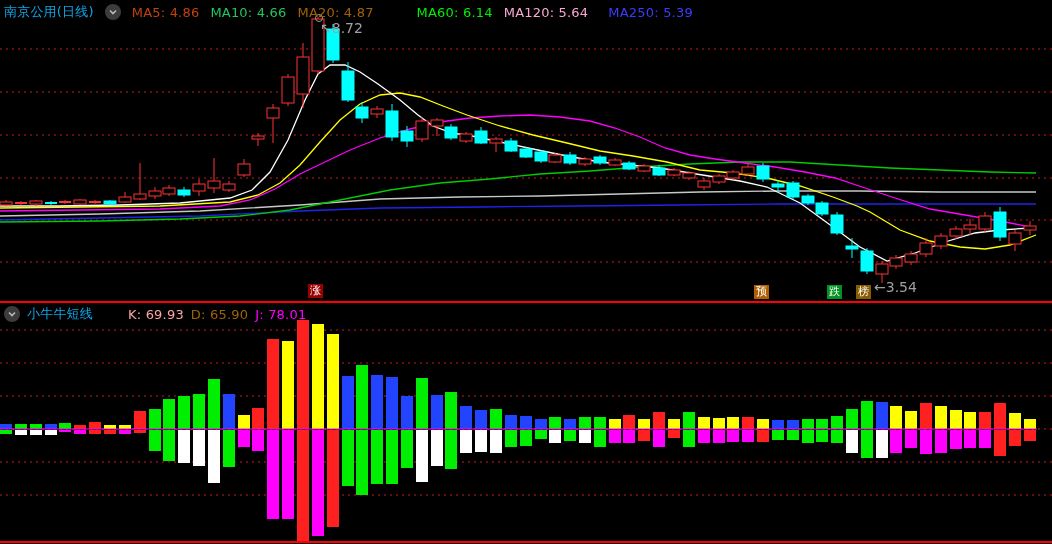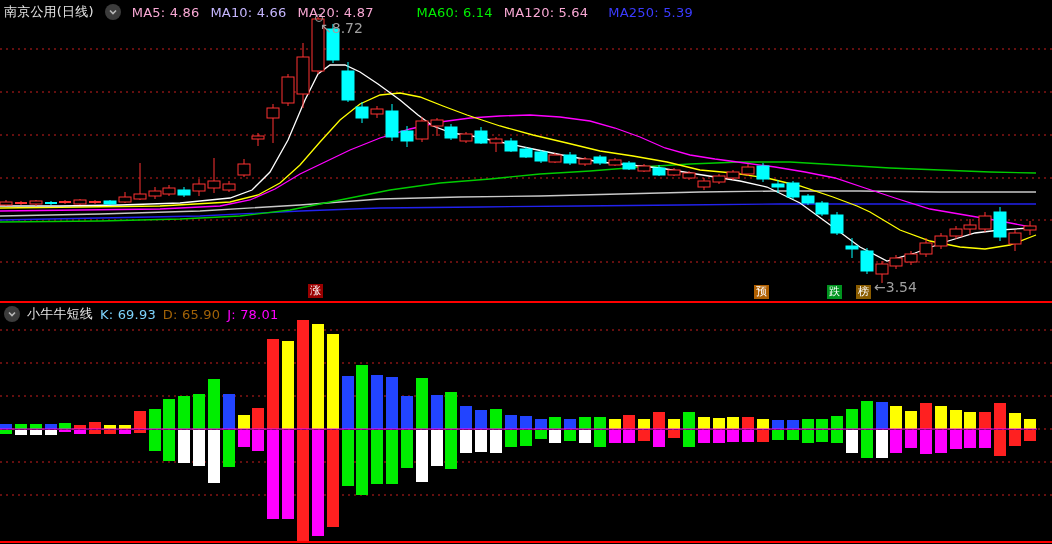--- a/index.html
+++ b/index.html
@@ -8,21 +8,21 @@
   #chart{position:absolute;left:0;top:0;}
   .hdr{position:absolute;display:flex;align-items:center;gap:11px;
        font-size:13px;white-space:nowrap;z-index:5;}
   #hdr1{left:4px;top:3px;}
   #hdr2{left:4px;top:305px;gap:7px;}
   .hdr span{letter-spacing:0.2px;}
   .circle-btn{width:16px;height:16px;border-radius:50%;background:#3c3c3c;
        display:flex;align-items:center;justify-content:center;flex:0 0 auto;cursor:pointer;}
   .badge{position:absolute;z-index:4;font-size:11px;line-height:14px;padding:0 2px;
        color:#fff;}
-  .title{color:#e5e5e5;}
+  .title{color:#0ea5e9;}
 </style>
 </head>
 <body>
 
 <svg id="chart" width="1052" height="544" viewBox="0 0 1052 544">
     <line x1="0" y1="49" x2="1052" y2="49" stroke="#c81e1e" stroke-width="1" stroke-dasharray="2 4"></line>
     <line x1="0" y1="92" x2="1052" y2="92" stroke="#c81e1e" stroke-width="1" stroke-dasharray="2 4"></line>
     <line x1="0" y1="135" x2="1052" y2="135" stroke="#c81e1e" stroke-width="1" stroke-dasharray="2 4"></line>
     <line x1="0" y1="178" x2="1052" y2="178" stroke="#c81e1e" stroke-width="1" stroke-dasharray="2 4"></line>
     <line x1="0" y1="220" x2="1052" y2="220" stroke="#c81e1e" stroke-width="1" stroke-dasharray="2 4"></line>
@@ -327,36 +327,36 @@
     <line x1="0" y1="542" x2="1052" y2="542" stroke="#ff0000" stroke-width="2"></line>
   </svg>
 
 <div class="hdr" id="hdr1">
   <span class="title">南京公用(日线)</span>
   <span class="circle-btn">
     <svg width="12" height="12" viewBox="0 0 12 12">
       <polyline points="3,4.5 6,7.5 9,4.5" fill="none" stroke="#b8b8b8" stroke-width="1.6"></polyline>
     </svg>
   </span>
-  <span style="color: #f9a8d4; text-align: center;">MA5: 4.86</span>
-  <span style="color: #c4b5fd;">MA10: 4.66</span>
-  <span style="color: #f9a8d4;">MA20: 4.87</span>
+  <span style="color: #c2410c; text-align: center;">MA5: 4.86</span>
+  <span style="color: #22c55e;">MA10: 4.66</span>
+  <span style="color: #a16207;">MA20: 4.87</span>
   <span style="color: rgb(0, 238, 0); padding-left: 32px;">MA60: 6.14</span>
   <span style="color: #f9a8d4;">MA120: 5.64</span>
   <span style="color: rgb(59, 59, 255); margin-left: 9px;">MA250: 5.39</span>
 </div>
 
 <div class="hdr" id="hdr2">
   <span class="circle-btn">
     <svg width="12" height="12" viewBox="0 0 12 12">
       <polyline points="3,4.5 6,7.5 9,4.5" fill="none" stroke="#b8b8b8" stroke-width="1.6"></polyline>
     </svg>
   </span>
   <span class="title">小牛牛短线</span>
-  <span style="color: #7dd3fc;">K: 69.93</span>
+  <span style="color: #fca5a5; margin-left: 28px;">K: 69.93</span>
   <span style="color: #a16207;">D: 65.90</span>
   <span style="color: rgb(255, 0, 255);">J: 78.01</span>
 </div>
 
 <div class="badge" style="left: 308px; top: 284px; background: rgb(153, 0, 0);">涨</div>
 <div class="badge" style="left: 754px; top: 285px; background: rgb(176, 95, 0);">预</div>
 <div class="badge" style="left: 827px; top: 285px; background: rgb(0, 147, 31);">跌</div>
 <div class="badge" style="left: 856px; top: 285px; background: rgb(138, 92, 0);">榜</div>
 
 </body></html>

